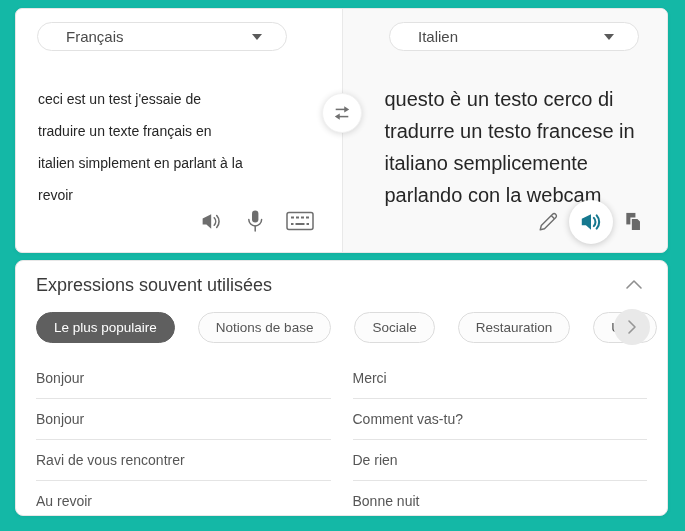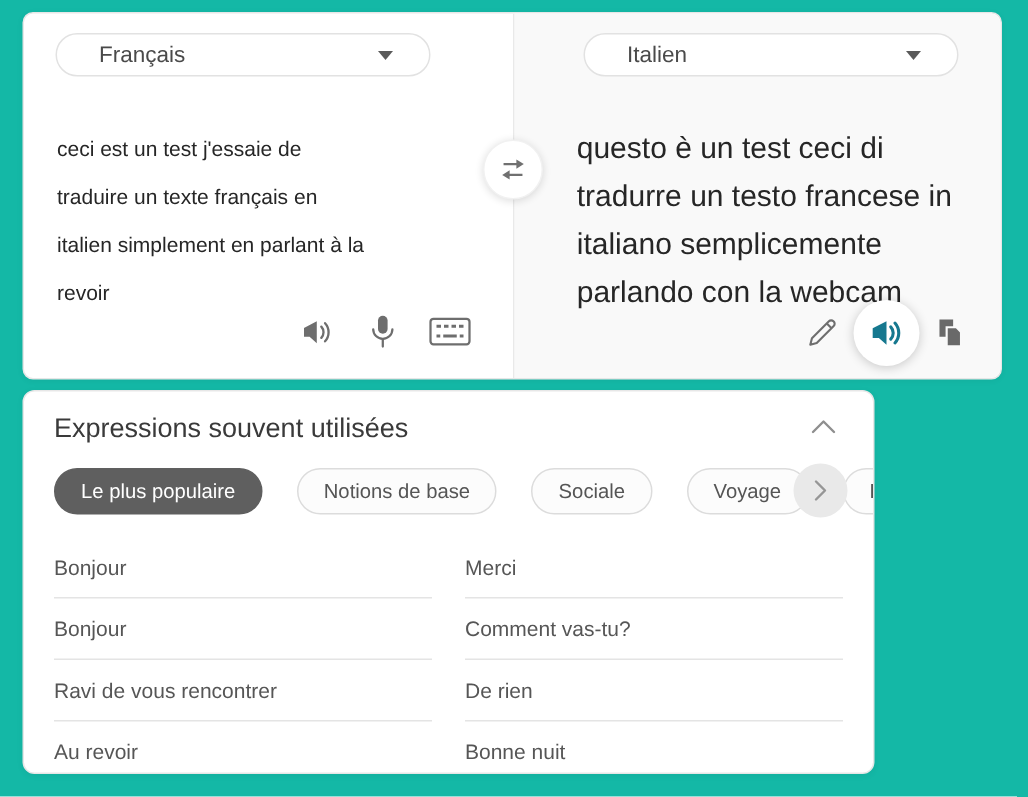--- a/index.html
+++ b/index.html
@@ -35,21 +35,21 @@
   .speaker-active { width:44px; height:44px; border-radius:50%; background:#fff;
     box-shadow:0 1px 7px rgba(0,0,0,.20); border:none; cursor:pointer;
     display:flex; align-items:center; justify-content:center; }
 
   .swap-btn { position:absolute; left:calc(50% - 20px); top:84px; width:40px; height:40px;
     border-radius:50%; background:#fff; border:1px solid #f1f1f1;
     box-shadow:0 1px 6px rgba(0,0,0,.14); display:flex; align-items:center;
     justify-content:center; cursor:pointer; z-index:2; }
 
   
-  .bottom-card { position:absolute; left:15px; top:260px; width:568px; height:256px;
+  .bottom-card { position:absolute; left:15px; top:260px; width:653px; height:256px;
     background:#fff; border:1px solid #e7e7e7; border-radius:8px;
     box-shadow:0 1px 4px rgba(0,0,0,.05); overflow:hidden; }
   .pb-header { display:flex; justify-content:space-between; align-items:center;
     padding:13px 20px 0 20px; }
   .pb-title { font-size:18px; font-weight:400; color:#3a3a3a; }
   .collapse-btn { background:none; border:none; cursor:pointer; padding:4px; }
 
   .chips { position:relative; display:flex; align-items:center; gap:23px;
     padding:0 20px; margin-top:12px; height:36px; }
   .chip { height:31px; padding:0 17px; border-radius:16px; border:1px solid #dcdcdc;
@@ -126,21 +126,21 @@
       </svg>
     </button>
 
     <div class="panel right">
       <button class="pill">
         <span>Italien</span>
         <span class="caret-down"></span>
       </button>
 
       <div class="tgt-text">
-        <div>questo è un test ceci di</div>
+        <div>questo è un testo cerco di</div>
         <div>tradurre un testo francese in</div>
         <div>italiano semplicemente</div>
         <div>parlando con la webcam</div>
       </div>
 
       <div class="icon-row-right">
         <button class="icon-btn">
           <svg width="24" height="24" viewBox="0 0 24 24">
             <path d="M4.2 19.8l1.1-4.3L16.6 4.2a2.1 2.1 0 0 1 3 0l.2.2a2.1 2.1 0 0 1 0 3L8.5 18.7z" stroke="#6e6e6e" stroke-width="1.4" fill="none" stroke-linejoin="round"></path>
             <path d="M15.2 5.6l3.2 3.2" stroke="#6e6e6e" stroke-width="1.4"></path>
@@ -171,21 +171,20 @@
         <svg width="18" height="12" viewBox="0 0 18 12">
           <polyline points="2,10 9,3 16,10" stroke="#8f8f8f" stroke-width="1.6" fill="none" stroke-linecap="round" stroke-linejoin="round"></polyline>
         </svg>
       </button>
     </div>
 
     <div class="chips">
       <button class="chip active">Le plus populaire</button>
       <button class="chip">Notions de base</button>
       <button class="chip">Sociale</button>
-      <button class="chip">Voyage</button>
       <button class="chip">Restauration</button>
       <button class="chip truncated">U</button>
       <button class="scroll-btn">
         <svg width="10" height="16" viewBox="0 0 10 16">
           <polyline points="2,2 8,8 2,14" stroke="#969696" stroke-width="1.6" fill="none" stroke-linecap="round" stroke-linejoin="round"></polyline>
         </svg>
       </button>
     </div>
 
     <div class="phrase-grid">

